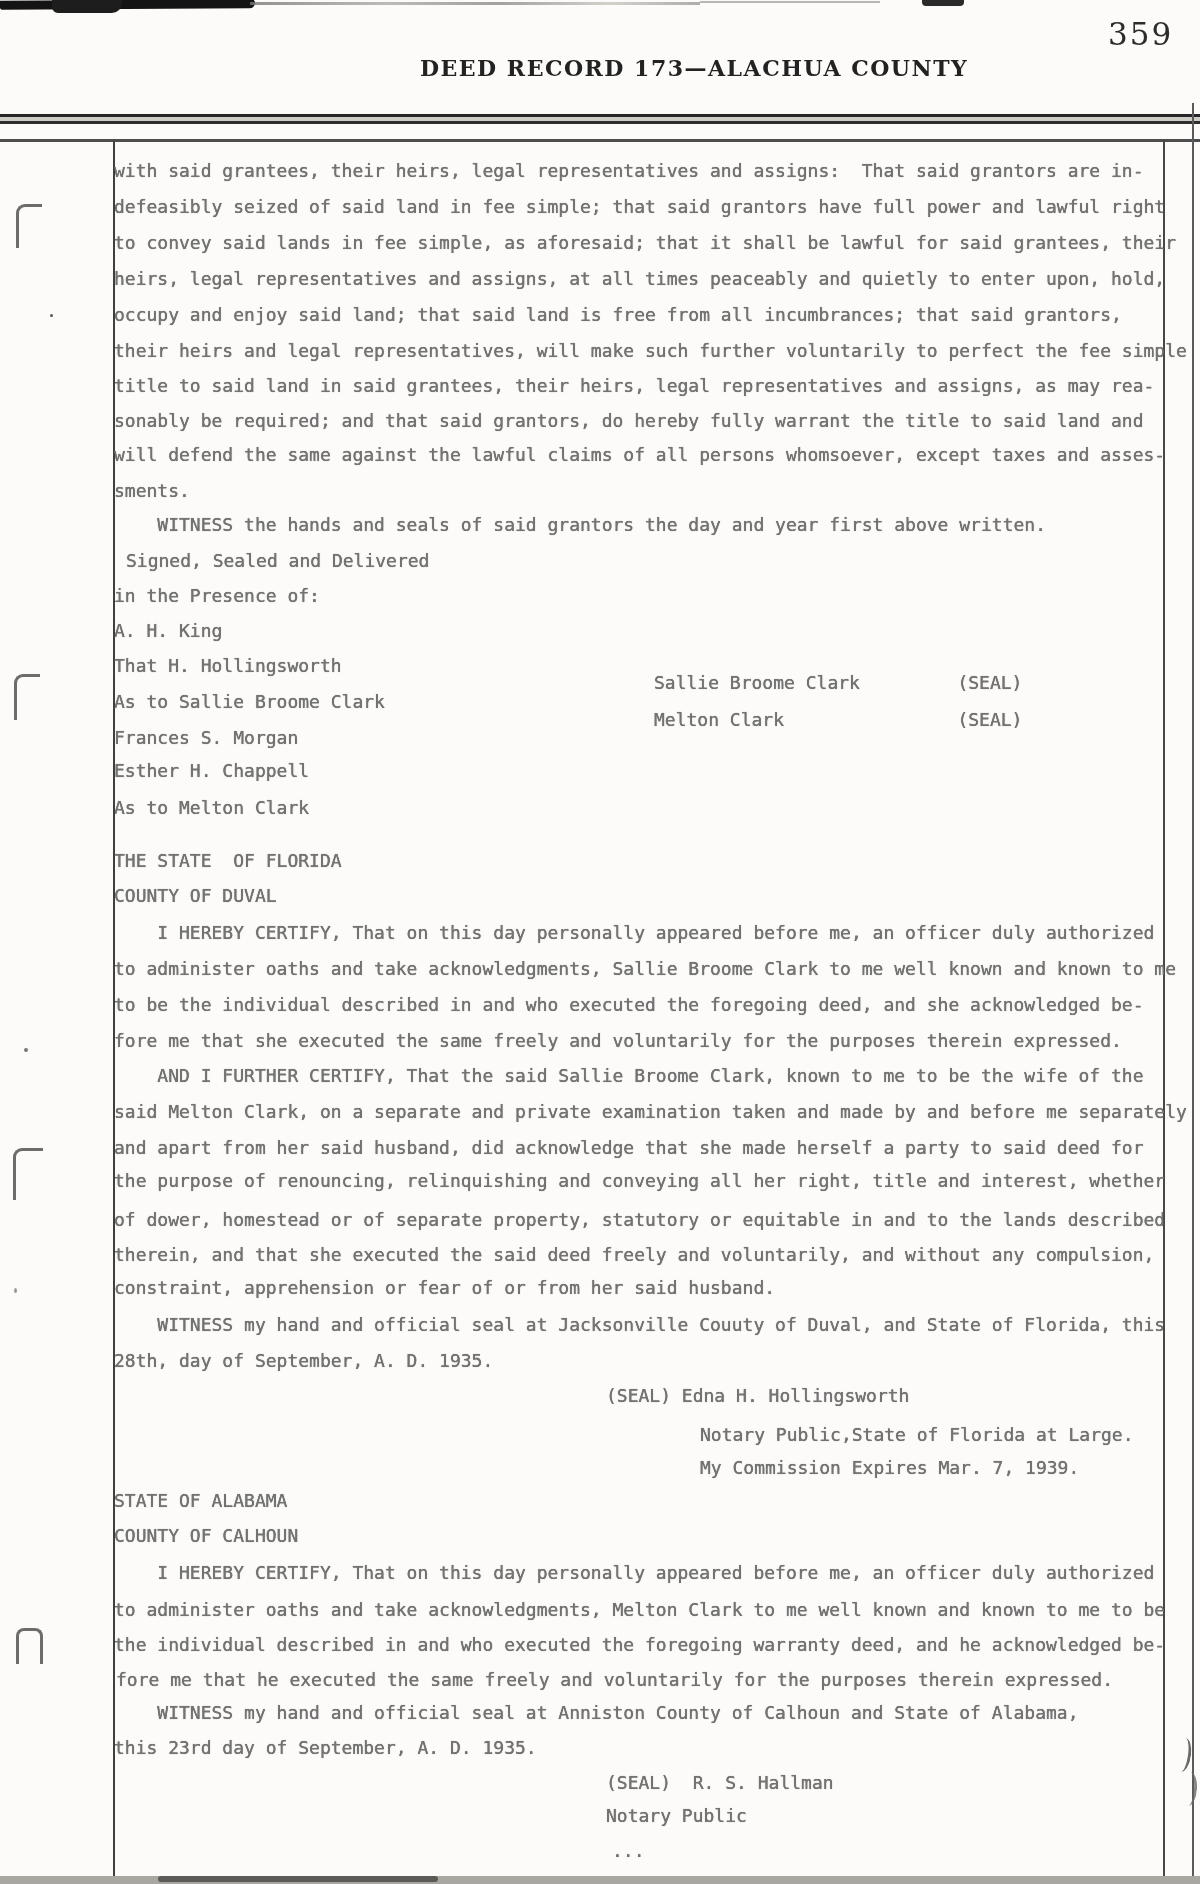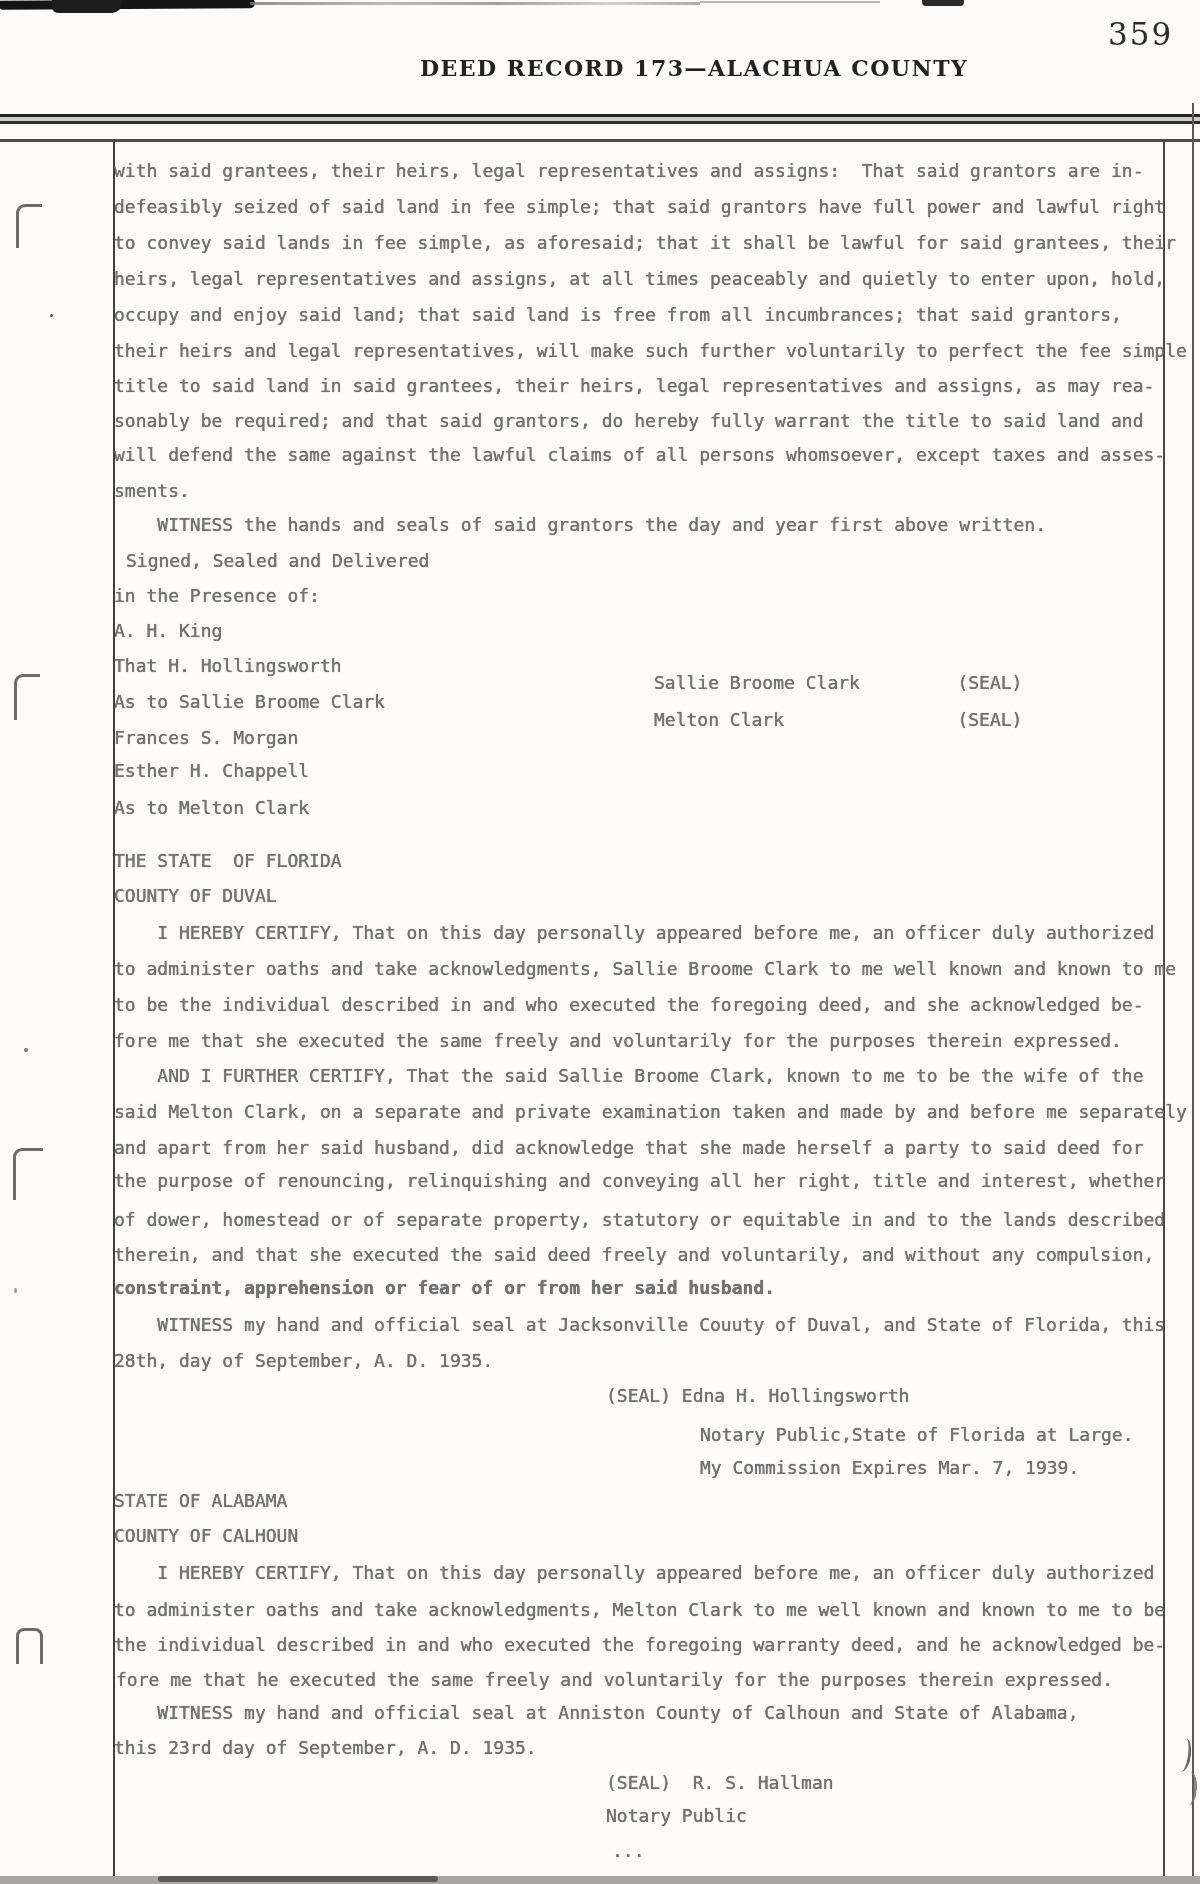--- a/index.html
+++ b/index.html
@@ -119,21 +119,21 @@
       <div class="doc-line" style="left: 114px; top: 922px;">    I HEREBY CERTIFY, That on this day personally appeared before me, an officer duly authorized</div>
       <div class="doc-line" style="left: 114px; top: 958px;">to administer oaths and take acknowledgments, Sallie Broome Clark to me well known and known to me</div>
       <div class="doc-line" style="left: 114px; top: 994px;">to be the individual described in and who executed the foregoing deed, and she acknowledged be-</div>
       <div class="doc-line" style="left: 114px; top: 1030px;">fore me that she executed the same freely and voluntarily for the purposes therein expressed.</div>
       <div class="doc-line" style="left: 114px; top: 1065px;">    AND I FURTHER CERTIFY, That the said Sallie Broome Clark, known to me to be the wife of the</div>
       <div class="doc-line" style="left: 114px; top: 1101px;">said Melton Clark, on a separate and private examination taken and made by and before me separately</div>
       <div class="doc-line" style="left: 114px; top: 1137px;">and apart from her said husband, did acknowledge that she made herself a party to said deed for</div>
       <div class="doc-line" style="left: 114px; top: 1170px;">the purpose of renouncing, relinquishing and conveying all her right, title and interest, whether</div>
       <div class="doc-line" style="left: 114px; top: 1209px;">of dower, homestead or of separate property, statutory or equitable in and to the lands described</div>
       <div class="doc-line" style="left: 114px; top: 1244px;">therein, and that she executed the said deed freely and voluntarily, and without any compulsion,</div>
-      <div class="doc-line" style="left: 114px; top: 1277px; font-weight: bold;">constraint, apprehension or fear of or from her said husband.</div>
+      <div class="doc-line" style="left: 114px; top: 1277px;">constraint, apprehension or fear of or from her said husband.</div>
       <div class="doc-line" style="left: 114px; top: 1314px;">    WITNESS my hand and official seal at Jacksonville Couuty of Duval, and State of Florida, this</div>
       <div class="doc-line" style="left: 114px; top: 1350px;">28th, day of September, A. D. 1935.</div>
       <div class="doc-line" style="left: 606px; top: 1385px;">(SEAL) Edna H. Hollingsworth</div>
       <div class="doc-line" style="left: 700px; top: 1424px;">Notary Public,State of Florida at Large.</div>
       <div class="doc-line" style="left: 700px; top: 1457px;">My Commission Expires Mar. 7, 1939.</div>
       <div class="doc-line" style="left: 114px; top: 1490px;">STATE OF ALABAMA</div>
       <div class="doc-line" style="left: 114px; top: 1525px;">COUNTY OF CALHOUN</div>
       <div class="doc-line" style="left: 114px; top: 1562px;">    I HEREBY CERTIFY, That on this day personally appeared before me, an officer duly authorized</div>
       <div class="doc-line" style="left: 114px; top: 1599px;">to administer oaths and take acknowledgments, Melton Clark to me well known and known to me to be</div>
       <div class="doc-line" style="left: 114px; top: 1634px;">the individual described in and who executed the foregoing warranty deed, and he acknowledged be-</div>

